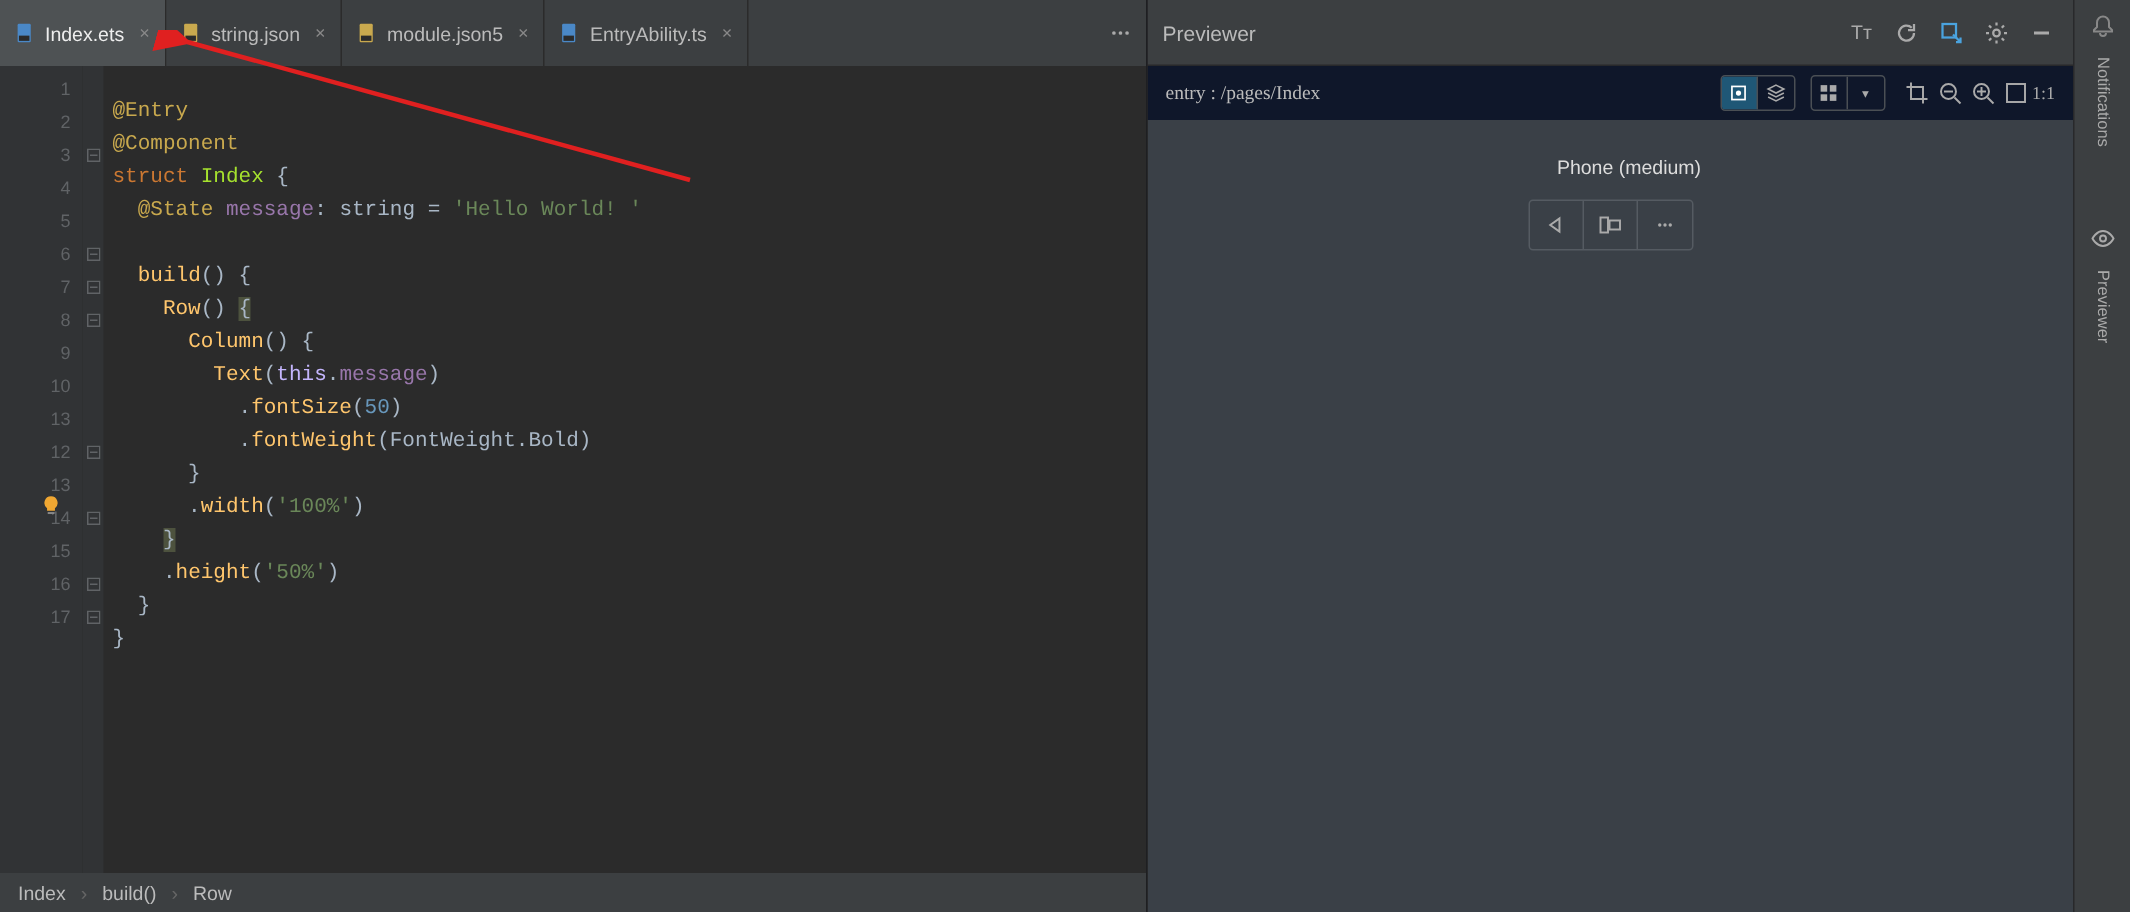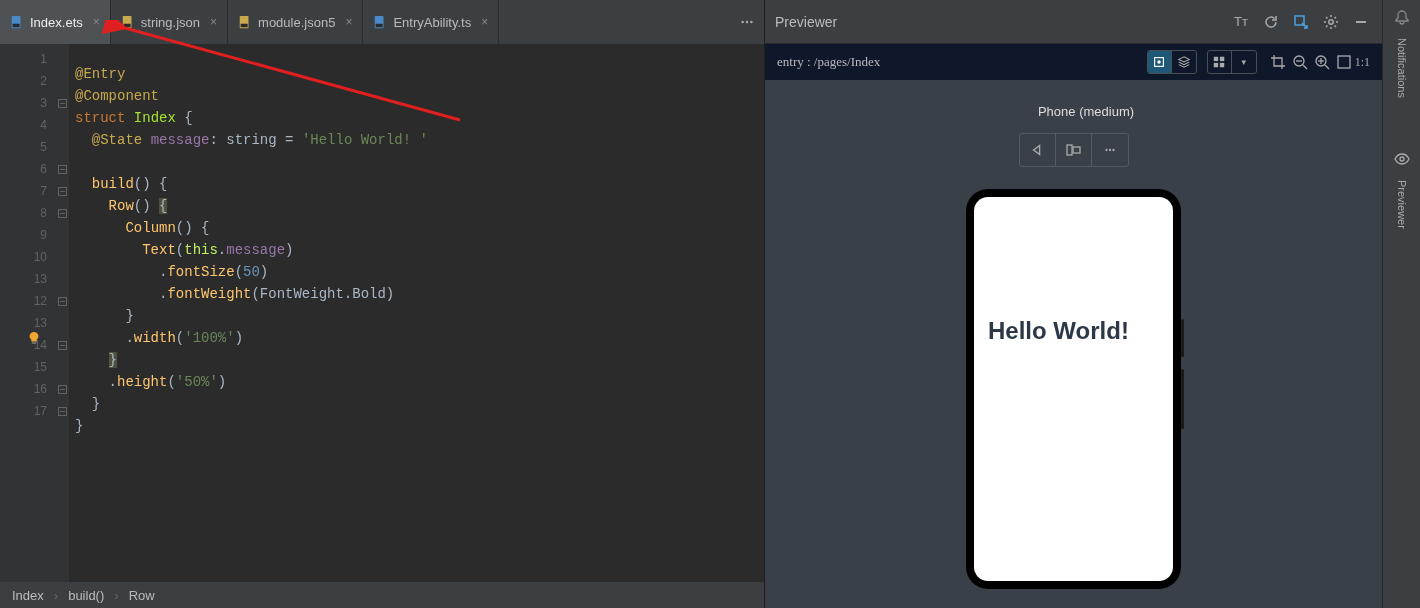--- a/index.html
+++ b/index.html
@@ -29,21 +29,21 @@
   .gutter div { height:22px; }
   .fold-col { width: 14px; background:#313335; padding-top:4px; }
   .fold-col div { height:22px; display:flex; align-items:center; justify-content:center; color:#606366; font-size:10px;}
   .code { flex:1; padding: 19px 0 0 6px; line-height:22px; font-family:"Consolas","Courier New",monospace; font-size:14px; white-space: pre; position:relative;}
   .tok-ann { color:#c9a94e; }
   .tok-kw { color:#cc7832; }
   .tok-type { color:#a9b7c6; }
   .tok-struct { color:#a6e22e; }
   .tok-string { color:#6a8759; }
   .tok-num { color:#6897bb; }
-  .tok-this { color:#bef264; }
+  .tok-this { color:#c4b5fd; }
   .tok-method { color:#ffc66d; }
   .tok-prop { color:#9876aa; }
   .tok-brace-h { background:#4d523e; }
   .check-icon { position:absolute; top:48px; right:18px; color:#56a74c; font-size:15px; }
   
   .breadcrumb { height:26px; background:#3c3f41; display:flex; align-items:center; font-size:13px; color:#bbb; padding-left:12px; gap:4px;}
   .crumb-sep { color:#666; margin: 0 6px; }
   
   .arrow-svg { position:absolute; top:20px; left:80px; pointer-events:none; z-index:50;}
   
@@ -323,27 +323,20 @@
             </svg>
           </span>
         <span class="db">
             <svg width="14" height="14" viewBox="0 0 16 16">
               <circle cx="4" cy="8" r="1.3" fill="#aaa"></circle>
               <circle cx="8" cy="8" r="1.3" fill="#aaa"></circle>
               <circle cx="12" cy="8" r="1.3" fill="#aaa"></circle>
             </svg>
           </span>
       </div>
-      <div class="phone-frame">
-        <div class="phone-btn-side" style="top:130px;height:38px;"></div>
-        <div class="phone-btn-side" style="top:180px;height:60px;"></div>
-        <div class="phone-screen">
-          <span class="phone-text">Hello World!</span>
-        </div>
-      </div>
     </div>
   </div>
 
   <div class="right-stripe">
     <span class="prev-icon-btn rs-bell">
       <svg viewBox="0 0 16 16" width="15" height="15">
           <path d="M8 2a4 4 0 0 0-4 4v3l-2 2v1h12v-1l-2-2V6a4 4 0 0 0-4-4zM6 13a2 2 0 0 0 4 0" fill="none" stroke="#888" stroke-width="1.3"></path>
         </svg>
     </span>
     <span class="rs-item">Notifications</span>

